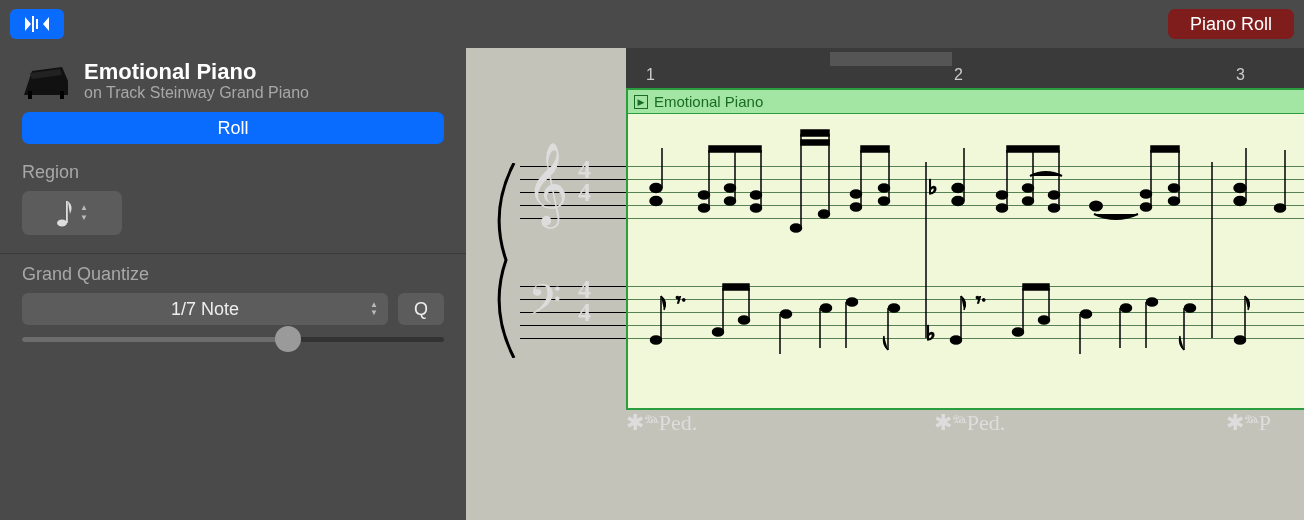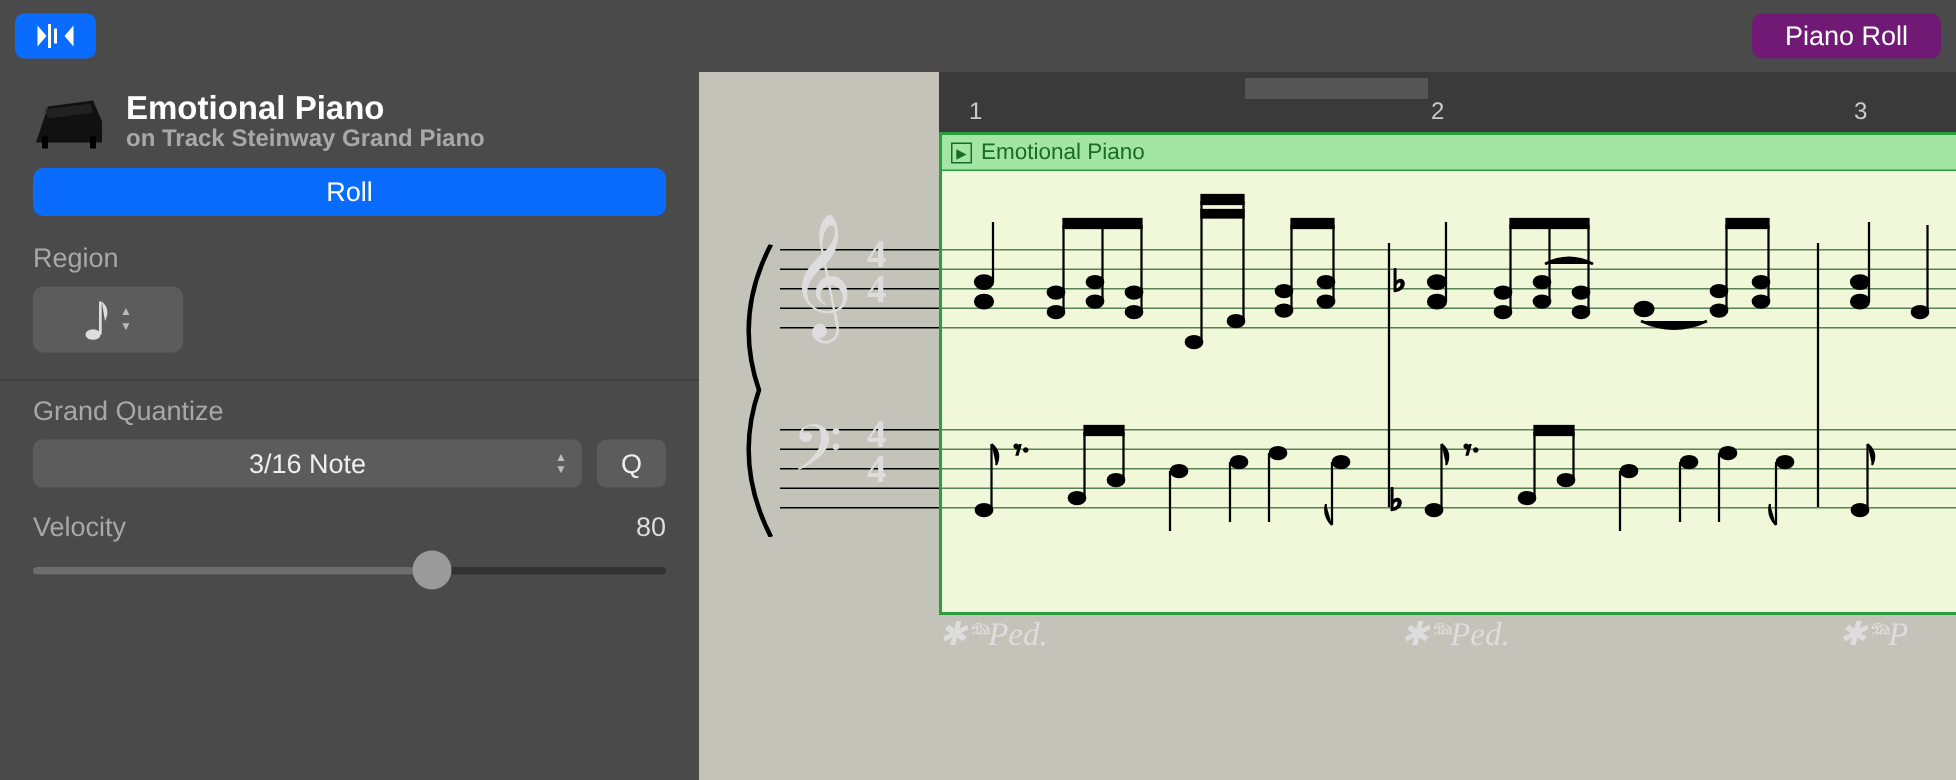--- a/index.html
+++ b/index.html
@@ -27,21 +27,21 @@
     border-radius: 6px;
     display: flex;
     align-items: center;
     justify-content: center;
     color: white;
     font-weight: bold;
   }
   .view-toggle {
     margin-left: auto;
     display: flex;
-    background: #701a75;
+    background: #7f1d1d;
     border-radius: 7px;
     overflow: hidden;
     height: 30px;
   }
   .view-toggle div {
     padding: 0 22px;
     display: flex;
     align-items: center;
     font-size: 18px;
     color: #fff;
@@ -65,21 +65,21 @@
     align-items: center;
     gap: 14px;
     margin-bottom: 10px;
   }
   .piano-thumb {
     width: 48px; height: 40px;
     position: relative;
   }
   .piano-thumb svg { width: 100%; height: 100%; }
   .region-title { font-size: 22px; font-weight: 600; color: #fff; line-height: 1.1; }
-  .region-sub { font-size: 16px; color: #a8a8a8; font-weight: bold; }
+  .region-sub { font-size: 16px; color: #a8a8a8; }
   .seg {
     display: flex;
     background: #333;
     border-radius: 7px;
     overflow: hidden;
     height: 32px;
     margin-top: 6px;
     margin-bottom: 18px;
   }
   .seg div {
@@ -213,21 +213,20 @@
     position: absolute;
     left: 160px; top: 40px; right: 0;
     height: 320px;
     pointer-events: none;
   }
   .notes-svg * { fill: #000; stroke: #000; }
   .pedal {
     position: absolute;
     bottom: 84px;
     font-family: "Times New Roman", serif;
-    font-style: italic;
     font-size: 22px;
     margin-top: 44px;
   }
 </style>
 </head>
 <body>
 
 <div class="topbar">
   <div class="catch-btn">
     <svg width="28" height="18" viewBox="0 0 28 18">
@@ -274,33 +273,29 @@
           <span>▲</span>
           <span>▼</span>
         </div>
     </div>
 
     <div class="divider"></div>
 
     <div class="label">Grand Quantize</div>
     <div class="tq-row">
       <div class="select">
-        <span>3/16 Note</span>
+        <span>1/7 Note</span>
         <div class="chev">
             <span>▲</span>
             <span>▼</span>
           </div>
       </div>
       <div class="q-btn">Q</div>
     </div>
 
-    <div class="vel-row">
-      <span>Velocity</span>
-      <span class="val">80</span>
-    </div>
     <div class="slider">
       <div class="track"></div>
       <div class="fill" id="velfill" style="width: 63%;"></div>
       <div class="thumb" id="velthumb" style="left: calc(63% - 13px);"></div>
     </div>
   </div>
 
   <div class="scorewrap">
     <div class="ruler">
       <div class="cycle" id="cycle" style="left: 204px; width: 122px;"></div>

